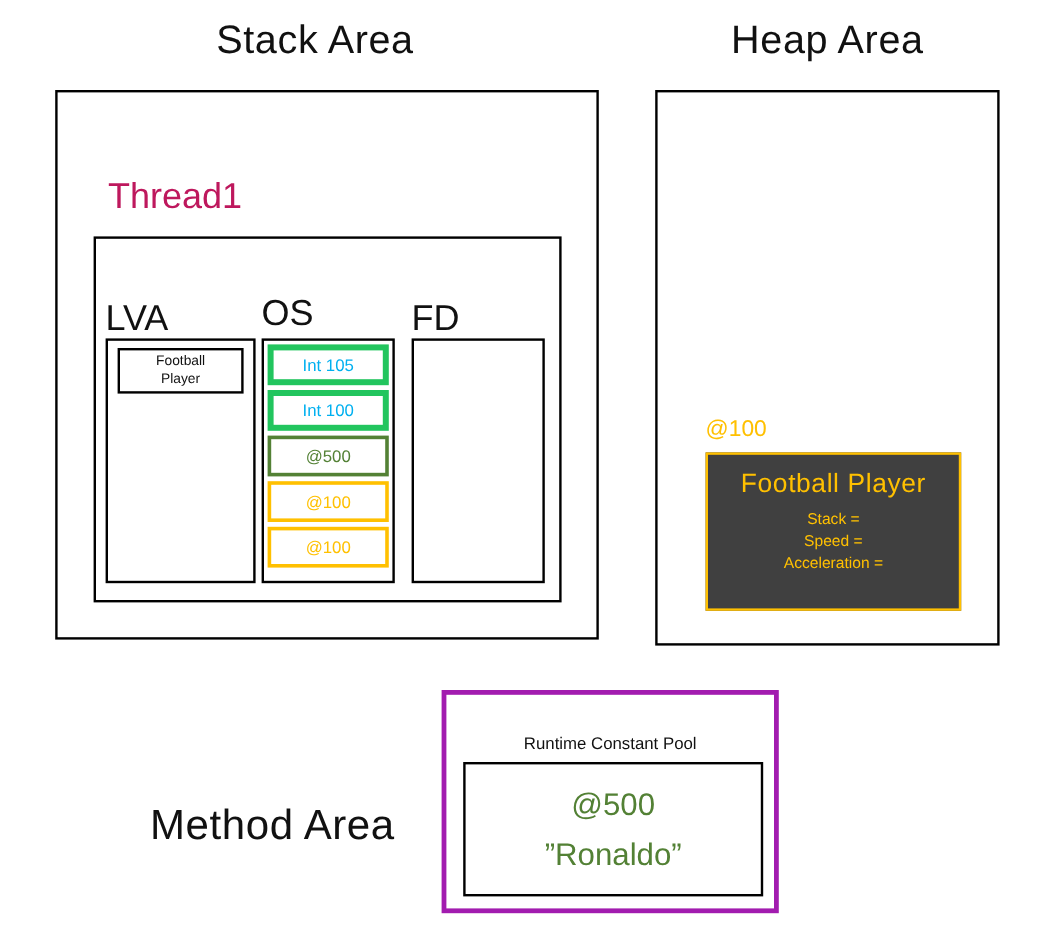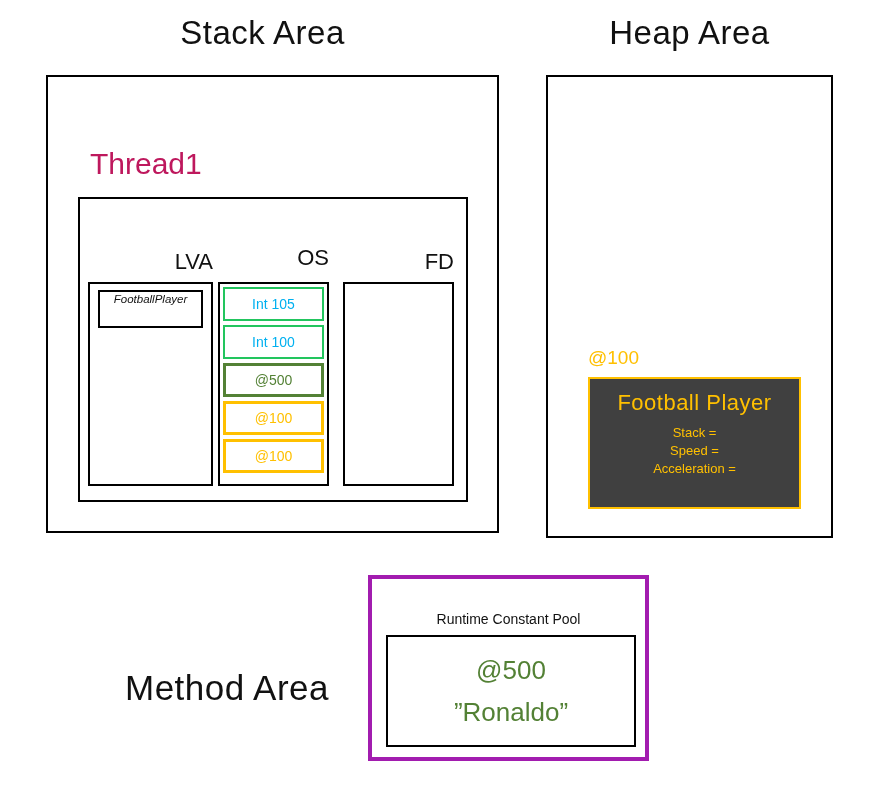--- a/index.html
+++ b/index.html
@@ -34,53 +34,53 @@
   .thread-label {
     position: absolute; left: 90px; top: 147px;
     font-size: 30px; font-weight: 400; color: #be185d;
   }
   .thread-box {
     position: absolute; left: 78px; top: 197px;
     width: 390px; height: 305px;
     border: 2px solid #000; box-sizing: border-box; background: #fff;
   }
   .col-label {
-    position: absolute; font-size: 22px; font-weight: 400;
-    color: #111; text-align: right;
+    position: absolute; font-size: 30px; font-weight: 400;
+    color: #111; text-align: left;
   }
   .lva-label { left: 88px;  top: 249px; width: 125px; }
   .os-label  { left: 218px; top: 245px; width: 111px; }
   .fd-label  { left: 343px; top: 249px; width: 111px; }
 
   .lva-box, .os-box, .fd-box {
     position: absolute; top: 282px; height: 204px;
     border: 2px solid #000; box-sizing: border-box; background: #fff;
   }
   .lva-box { left: 88px;  width: 125px; }
   .os-box  { left: 218px; width: 111px; padding-top: 3px; }
   .fd-box  { left: 343px; width: 111px; }
 
   .fp-frame {
     position: absolute; left: 8px; top: 6px;
     width: 105px; height: 38px;
     border: 2px solid #000; box-sizing: border-box;
-    display: flex; justify-content: center;
-    font-size: 11.5px; line-height: 1.3; text-align: center; color: #111; font-style: italic;
+    display: flex; flex-direction: column; justify-content: center;
+    font-size: 11.5px; line-height: 1.3; text-align: center; color: #111;
   }
 
   .os-entry {
     width: 101px; height: 34px;
     margin: 0 auto 4px auto;
     box-sizing: border-box;
     display: flex; align-items: center; justify-content: center;
     font-size: 14px; font-weight: 500;
     background: #fff;
   }
   .os-entry.gap-above { margin-top: 4px; }
-  .c-cyan  { border: 2px solid #22c55e; color: #00B0F0; }
+  .c-cyan  { border: 5px solid #22c55e; color: #00B0F0; }
   .c-green { border: 3px solid #538135; color: #538135; }
   .c-gold  { border: 3px solid #FFC000; color: #FFC000; }
 
   
   .heap-box {
     position: absolute; left: 546px; top: 75px;
     width: 287px; height: 463px;
     border: 2px solid #000; box-sizing: border-box; background: #fff;
   }
   .heap-ref {

